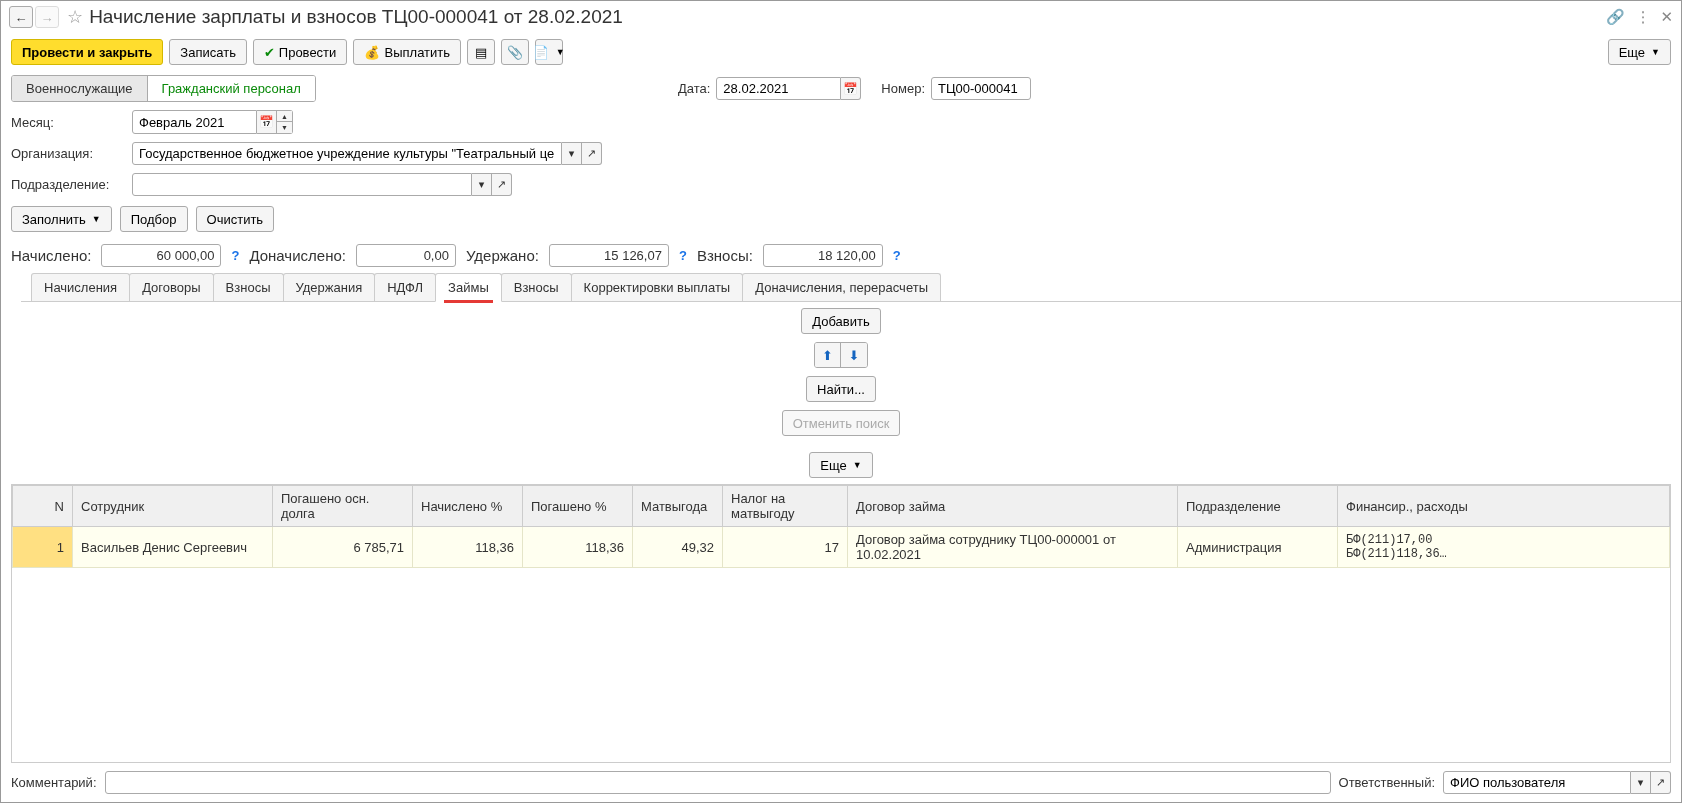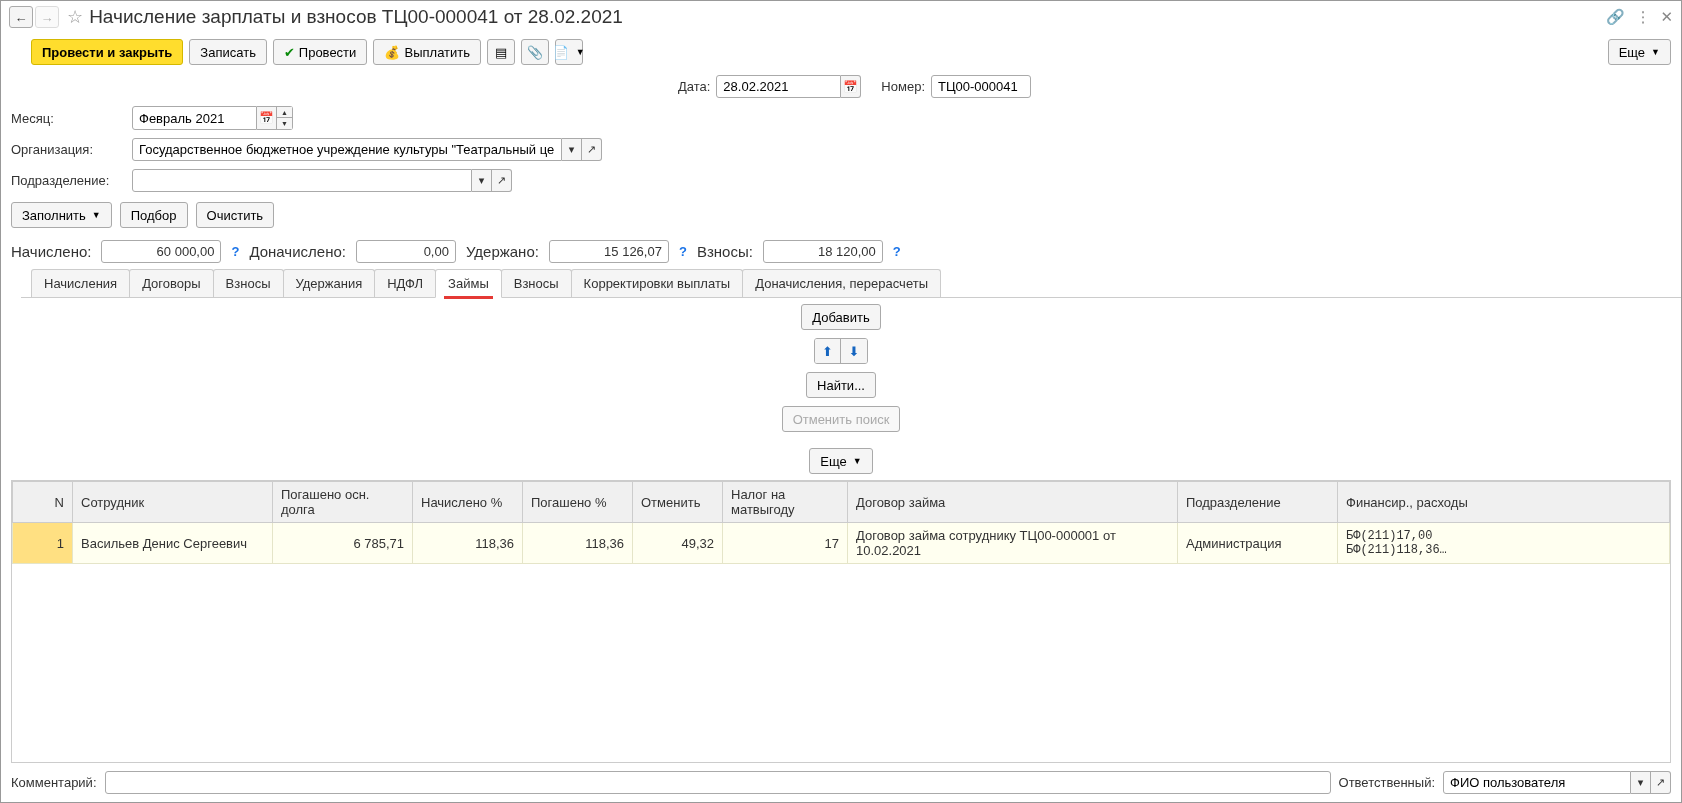--- a/index.html
+++ b/index.html
@@ -8,21 +8,21 @@
 .window { width: 1682px; height: 803px; display: flex; flex-direction: column; border: 1px solid #999; }
 
 .titlebar { display: flex; align-items: center; padding: 4px 8px; height: 32px; }
 .nav-btn { width: 24px; height: 22px; border: 1px solid #aaa; background: #f5f5f5; margin-right: 2px; display: flex; align-items: center; justify-content: center; cursor: pointer; border-radius: 3px; }
 .nav-btn.disabled { opacity: 0.4; }
 .star-icon { margin: 0 6px; color: #999; font-size: 18px; }
 .title-text { font-size: 19px; font-weight: normal; flex: 1; }
 .title-right { display: flex; gap: 10px; align-items: center; }
 .link-icon, .more-icon, .close-icon { color: #888; cursor: pointer; font-size: 15px; }
 
-.toolbar { display: flex; align-items: center; padding: 6px 10px; gap: 6px; margin-left: 20px; }
+.toolbar { display: flex; align-items: center; padding: 6px 10px; gap: 6px; }
 .btn { padding: 4px 10px; border: 1px solid #aaa; background: #f5f5f5; border-radius: 3px; cursor: pointer; font-size: 13px; display: inline-flex; align-items: center; gap: 4px; height: 26px; }
 .btn-primary { background: #ffdd2d; border-color: #d4b800; font-weight: bold; }
 .btn-icon-only { padding: 4px 6px; width: 28px; justify-content: center; }
 .toolbar-spacer { flex: 1; }
 .dropdown-arrow { font-size: 9px; margin-left: 2px; }
 
 .segment-row { display: flex; align-items: center; padding: 4px 10px; gap: 20px; }
 .segment-tabs { display: flex; border: 1px solid #aaa; border-radius: 3px; overflow: hidden; }
 .segment-tab { padding: 5px 14px; background: #f0f0f0; cursor: pointer; border-right: 1px solid #aaa; font-size: 13px; }
 .segment-tab:last-child { border-right: none; }
@@ -115,20 +115,24 @@
         <span class="dropdown-arrow">▼</span>
       </button>
     <div class="toolbar-spacer"></div>
     <button class="btn">
         <span>Еще</span>
         <span class="dropdown-arrow">▼</span>
       </button>
   </div>
 
   <div class="segment-row">
+    <div class="segment-tabs">
+      <div class="segment-tab active">Военнослужащие</div>
+      <div class="segment-tab green">Гражданский персонал</div>
+    </div>
     <div style="flex:1"></div>
     <div class="field-group">
       <span class="field-label">Дата:</span>
       <div class="input-inline">
         <div class="input-box" style="width:125px">
             <input value="28.02.2021" style="">
           </div>
         <div class="input-side-btn">
             <span class="cal-icon">📅</span>
           </div>
@@ -245,21 +249,21 @@
 
   <div class="table-container">
     <table>
       <thead>
         <tr>
           <th class="col-n">N</th>
           <th style="width:200px">Сотрудник</th>
           <th style="width:140px">Погашено осн. долга</th>
           <th style="width:110px">Начислено %</th>
           <th style="width:110px">Погашено %</th>
-          <th style="width:90px">Отменить</th>
+          <th style="width:90px">Матвыгода</th>
           <th style="width:125px">Налог на матвыгоду</th>
           <th style="width:330px">Договор займа</th>
           <th style="width:160px">Подразделение</th>
           <th>Финансир., расходы</th>
         </tr>
       </thead>
       <tbody>
         <tr class="row-selected">
           <td class="col-n col-num">1</td>
           <td>Васильев Денис Сергеевич</td>

